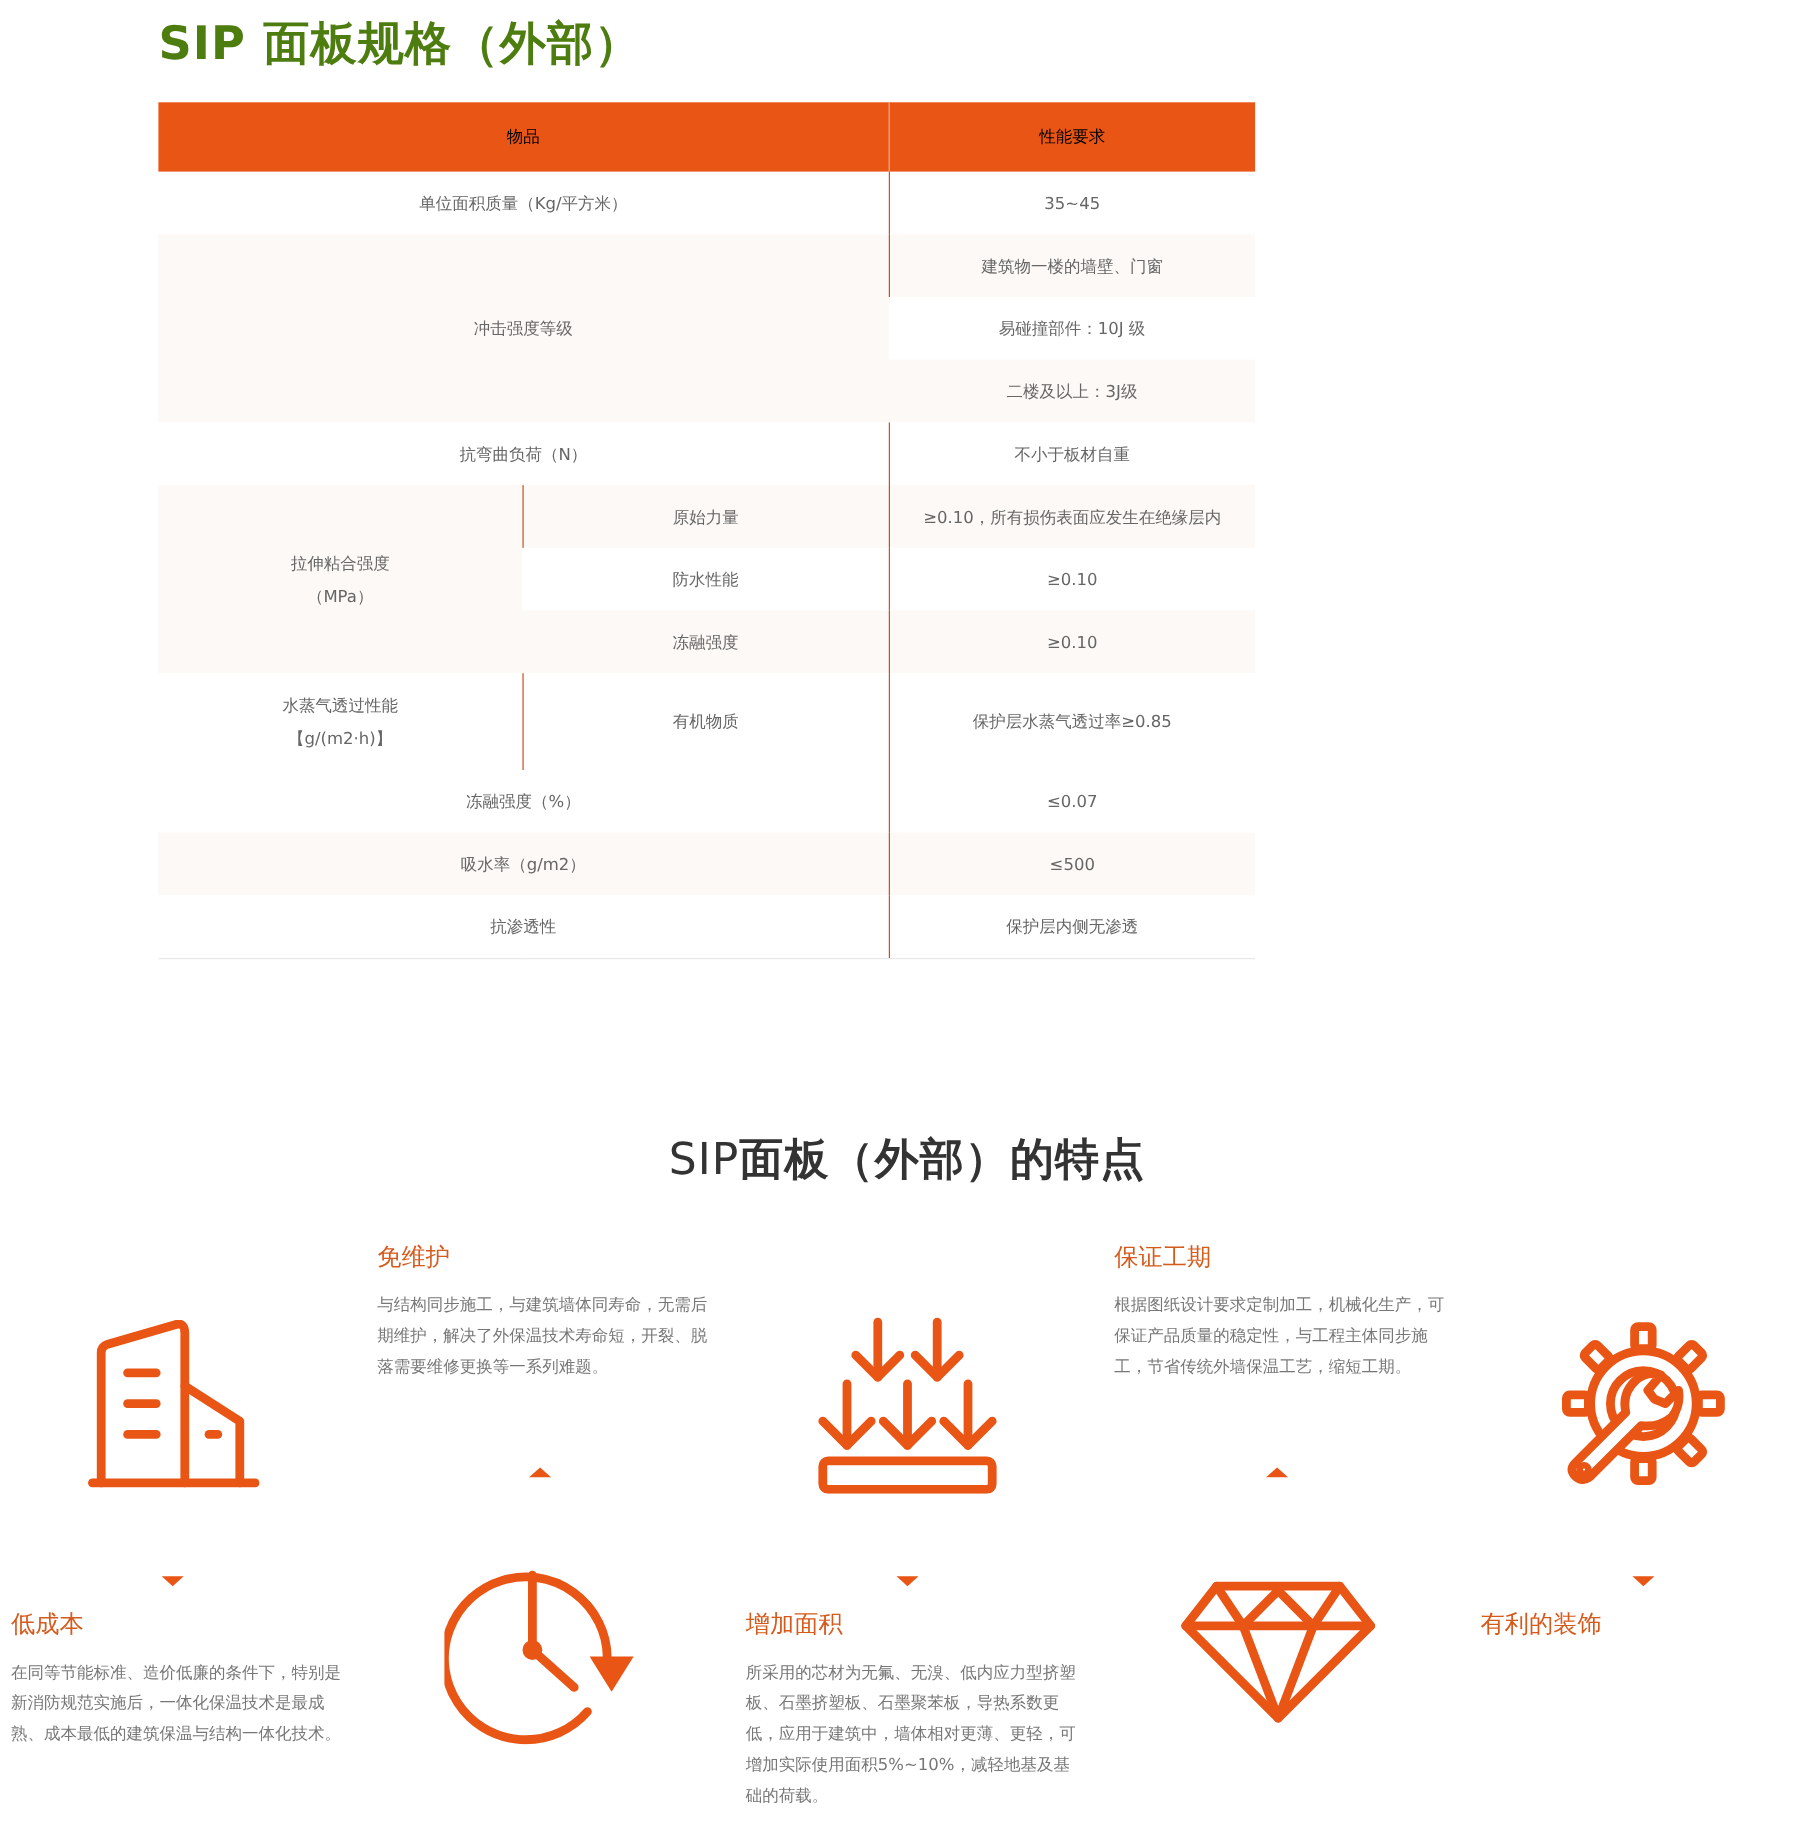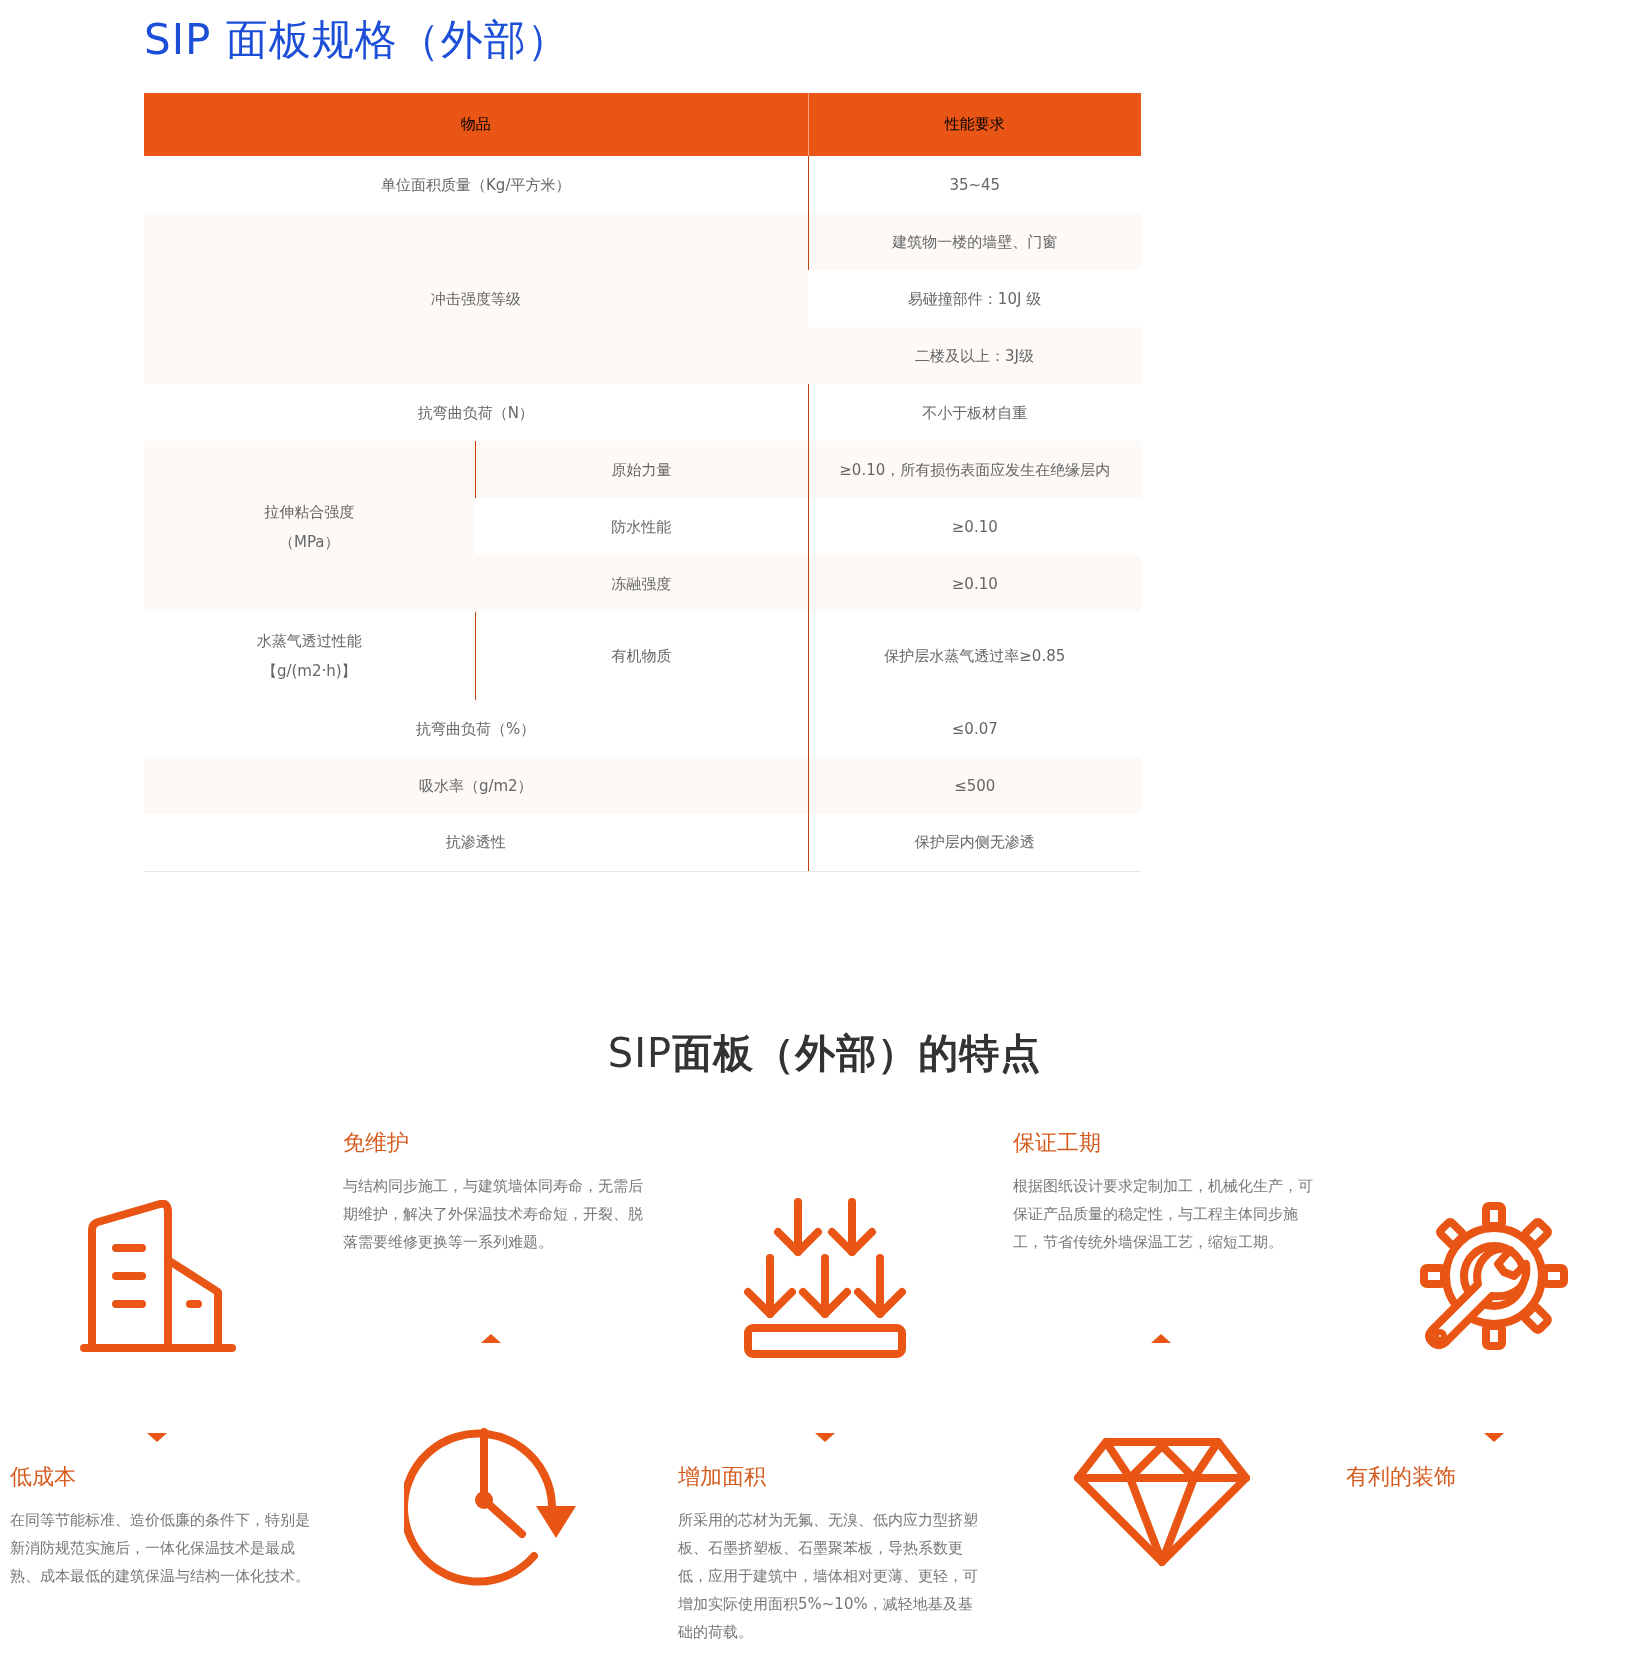--- a/index.html
+++ b/index.html
@@ -1,21 +1,21 @@
 <!DOCTYPE html>
 <html><head>
 <meta charset="utf-8">
 <style>
   * { box-sizing: border-box; margin: 0; padding: 0; }
   html, body { width: 1649px; height: 1668px; background: #ffffff; overflow: hidden; }
   body { position: relative; font-family: "DejaVu Sans", "Liberation Sans", sans-serif; color: #555; }
 
   .page-title {
     position: absolute; left: 144px; top: 12px;
-    font-size: 42px; font-weight: normal; color: #1d4ed8; letter-spacing: 1px;
+    font-size: 42px; font-weight: bold; color: #4d7c0f; letter-spacing: 1px;
     font-family: "DejaVu Sans", sans-serif;
   }
 
   .spec-table {
     position: absolute; left: 144px; top: 93px; width: 997px;
     border-collapse: collapse; table-layout: fixed;
     font-size: 15px; color: #666;
   }
   .spec-table th {
     background: #e95515; color: #000000; font-weight: normal; height: 63px;
@@ -111,21 +111,21 @@
     </tr>
     <tr>
       <td class="white tall">
         <div>水蒸气透过性能</div>
         <div>【g/(m2·h)】</div>
       </td>
       <td class="white tall">有机物质</td>
       <td class="white tall">保护层水蒸气透过率≥0.85</td>
     </tr>
     <tr>
-      <td colspan="2" class="white">抗弯曲负荷（%）</td>
+      <td colspan="2" class="white">冻融强度（%）</td>
       <td class="white">≤0.07</td>
     </tr>
     <tr class="alt">
       <td colspan="2">吸水率（g/m2）</td>
       <td>≤500</td>
     </tr>
     <tr class="last">
       <td colspan="2" class="white">抗渗透性</td>
       <td class="white">保护层内侧无渗透</td>
     </tr>

